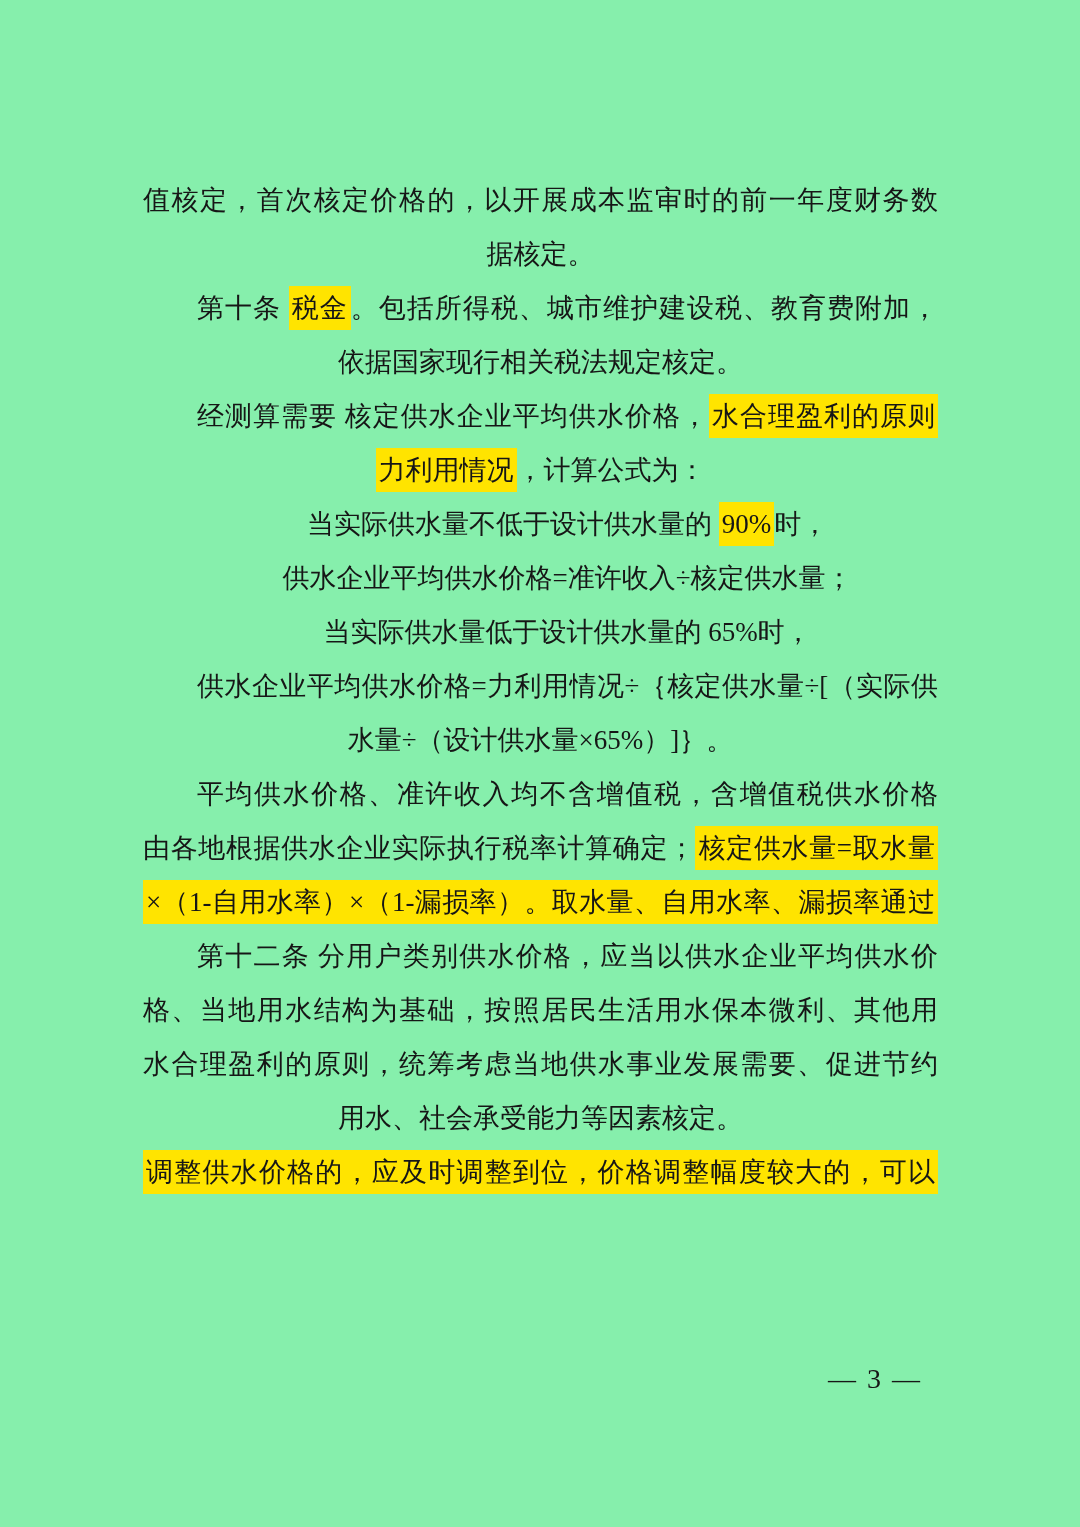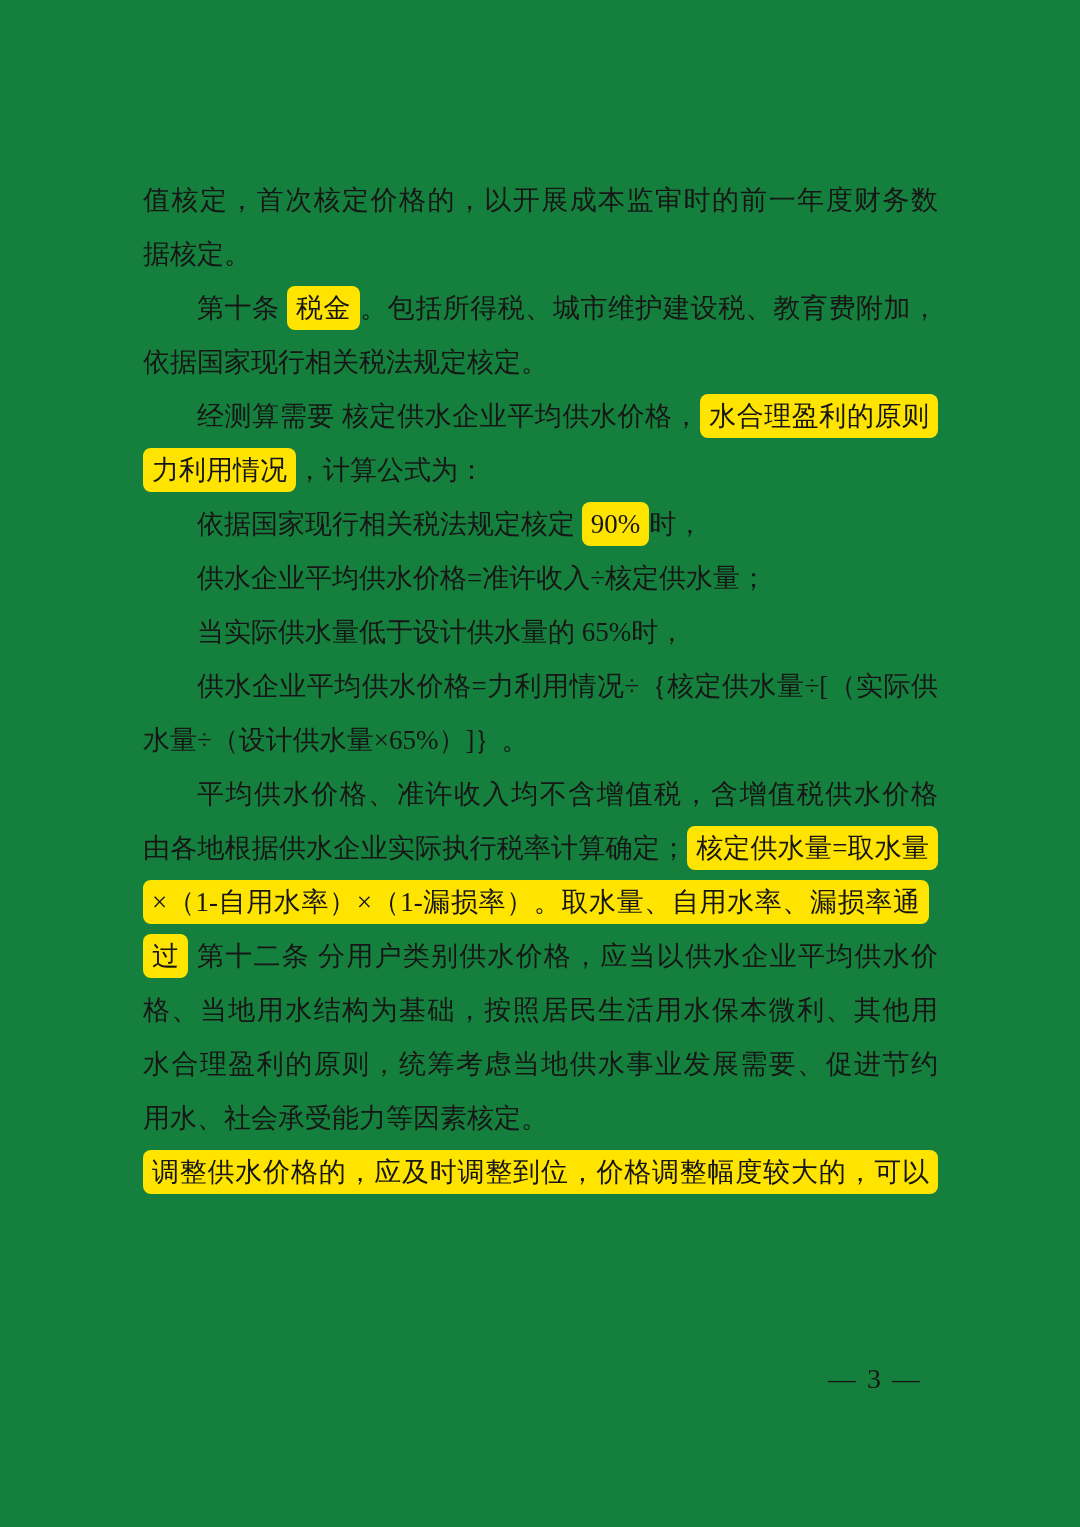--- a/index.html
+++ b/index.html
@@ -4,50 +4,50 @@
 <style>
   html, body {
     margin: 0;
     padding: 0;
     background: #ffffff;
   }
   .page {
     position: relative;
     width: 1080px;
     height: 1527px;
-    background: #15803d;
+    background: #86efac;
     overflow: hidden;
     font-family: "Liberation Serif", "DejaVu Serif", serif;
     color: #161616;
   }
   .text-block {
     position: absolute;
     left: 143px;
     top: 173px;
     width: 795px;
     font-size: 27px;
   }
   .line {
     height: 54px;
     line-height: 54px;
-    text-align: left;
+    text-align: center;
     white-space: normal;
   }
   .line.fill {
     text-align: justify;
     text-align-last: justify;
     text-justify: inter-ideograph;
   }
   .line.indent {
     text-indent: 2em;
   }
   .hl {
     background: #ffe400;
-    border-radius: 8px;
-    padding: 7px 9px;
+    border-radius: 0;
+    padding: 7px 3px;
     box-decoration-break: clone;
     -webkit-box-decoration-break: clone;
   }
   .page-num {
     position: absolute;
     top: 1352px;
     right: 158px;
     height: 54px;
     line-height: 54px;
     font-size: 28px;
@@ -59,21 +59,21 @@
 <body>
 
 <div class="page">
   <div class="text-block" id="doc-body">
       <div class="line fill"><span>值核定，首次核定价格的，以开展成本监审时的前一年度财务数</span></div>
       <div class="line"><span>据核定。</span></div>
       <div class="line fill indent"><span>第十条 </span><span class="hl">税金</span><span>。包括所得税、城市维护建设税、教育费附加，</span></div>
       <div class="line"><span>依据国家现行相关税法规定核定。</span></div>
       <div class="line fill indent"><span>经测算需要 核定供水企业平均供水价格，</span><span class="hl">水合理盈利的原则</span></div>
       <div class="line"><span class="hl">力利用情况</span><span>，计算公式为：</span></div>
-      <div class="line indent"><span>依据国家现行相关税法规定核定 </span><span class="hl">90%</span><span>时，</span></div>
+      <div class="line indent"><span>当实际供水量不低于设计供水量的 </span><span class="hl">90%</span><span>时，</span></div>
       <div class="line indent"><span>供水企业平均供水价格=准许收入÷核定供水量；</span></div>
       <div class="line indent"><span>当实际供水量低于设计供水量的 65%时，</span></div>
       <div class="line fill indent"><span>供水企业平均供水价格=力利用情况÷｛核定供水量÷[（实际供</span></div>
       <div class="line"><span>水量÷（设计供水量×65%）]｝。</span></div>
       <div class="line fill indent"><span>平均供水价格、准许收入均不含增值税，含增值税供水价格</span></div>
       <div class="line fill"><span>由各地根据供水企业实际执行税率计算确定；</span><span class="hl">核定供水量=取水量</span></div>
       <div class="line fill"><span class="hl">×（1-自用水率）×（1-漏损率）。取水量、自用水率、漏损率通过</span></div>
       <div class="line fill indent"><span>第十二条 分用户类别供水价格，应当以供水企业平均供水价</span></div>
       <div class="line fill"><span>格、当地用水结构为基础，按照居民生活用水保本微利、其他用</span></div>
       <div class="line fill"><span>水合理盈利的原则，统筹考虑当地供水事业发展需要、促进节约</span></div>

